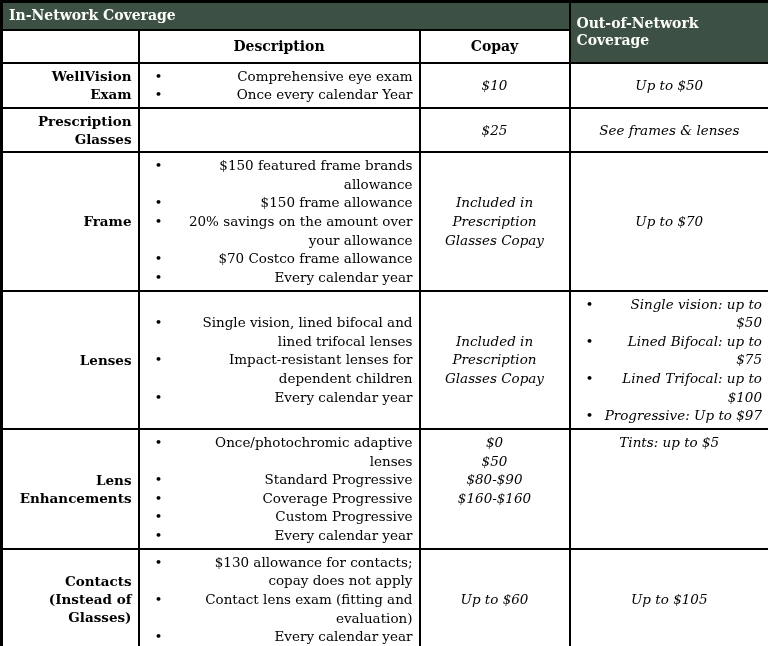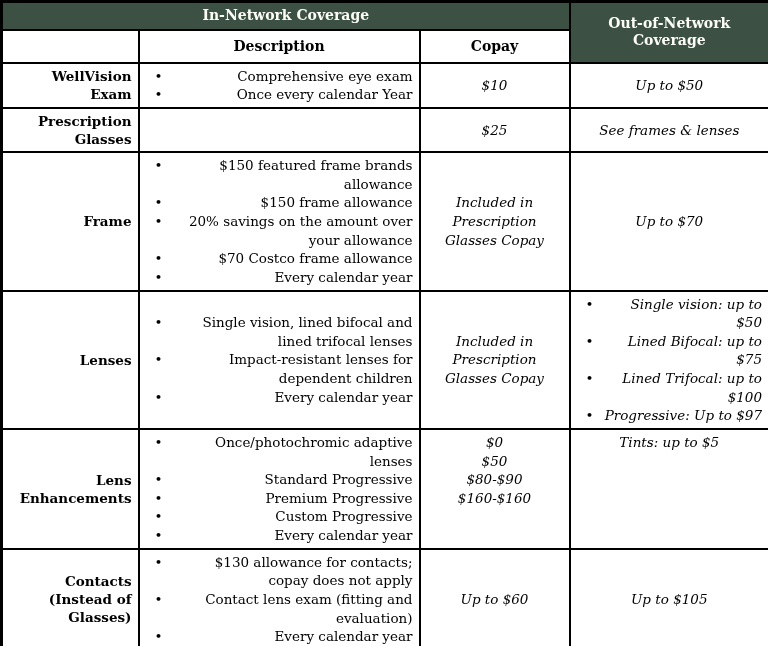--- a/index.html
+++ b/index.html
@@ -35,21 +35,21 @@
   tbody tr:nth-child(5) { height: 116px; }
   tbody tr:nth-child(6) { height: 124px; }
   tbody tr:nth-child(7) { height: 98px; }
   tbody tr:nth-child(8) { height: 98px; }
   tbody tr:nth-child(9) { height: 56px; }
 
   .hdr-green {
     background: #3C5044;
     color: #FDFDF8;
     font-weight: bold;
-    text-align: center;
+    text-align: left;
     vertical-align: middle;
     font-size: 14px;
     line-height: 1.25;
   }
   .col-hdr {
     font-weight: bold;
     text-align: center;
     vertical-align: middle;
     font-size: 14px;
     background: #ffffff;
@@ -169,21 +169,21 @@
             </ul>
         </td>
       </tr>
 
       <tr>
         <td class="row-label">Lens Enhancements</td>
         <td class="desc">
           <ul class="bullets">
               <li>Once/photochromic adaptive lenses</li>
               <li>Standard Progressive</li>
-              <li>Premium Progressive</li>
+              <li>Coverage Progressive</li>
               <li>Custom Progressive</li>
               <li>Every calendar year</li>
             </ul>
         </td>
         <td class="copay top">
           <div class="copay-lines">
               <div>$0</div>
               <div>$50</div>
               <div>$80-$90</div>
               <div>$160-$160</div>

